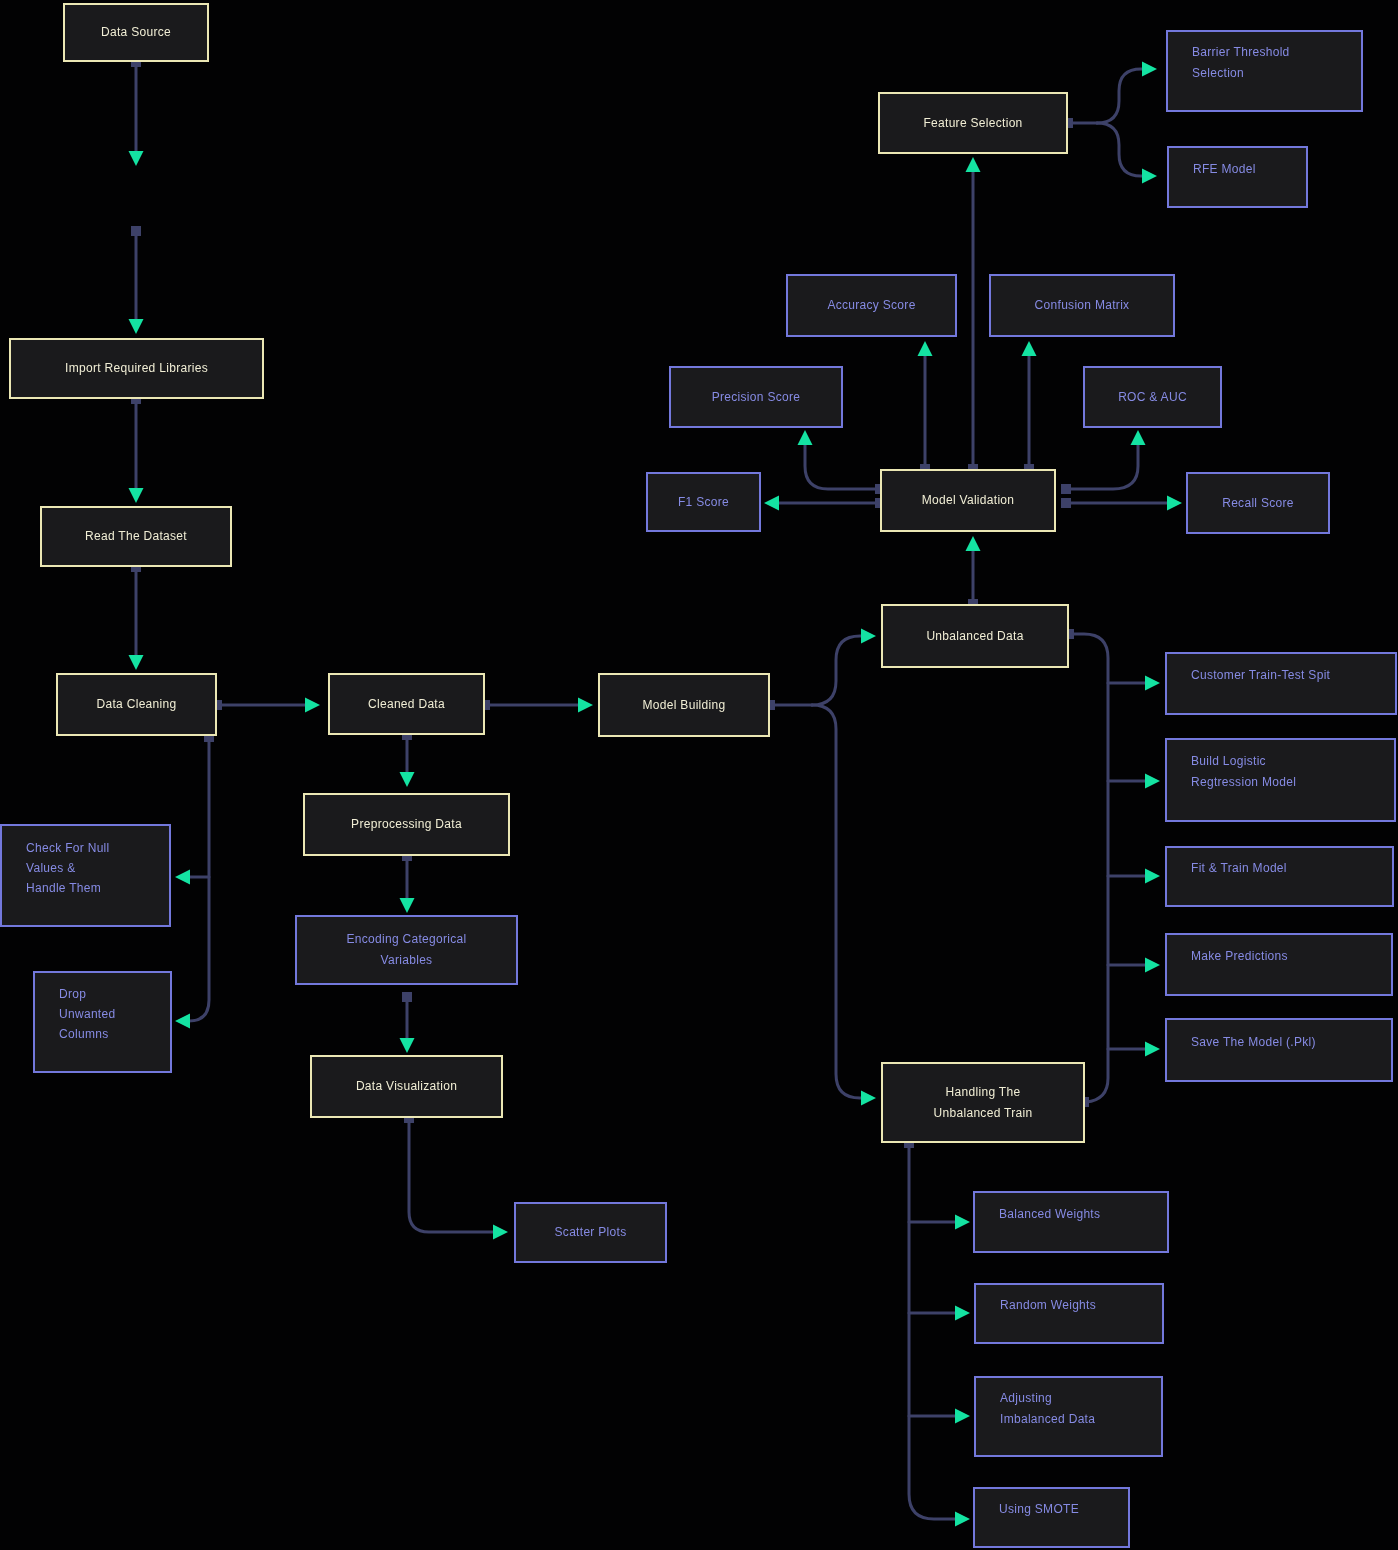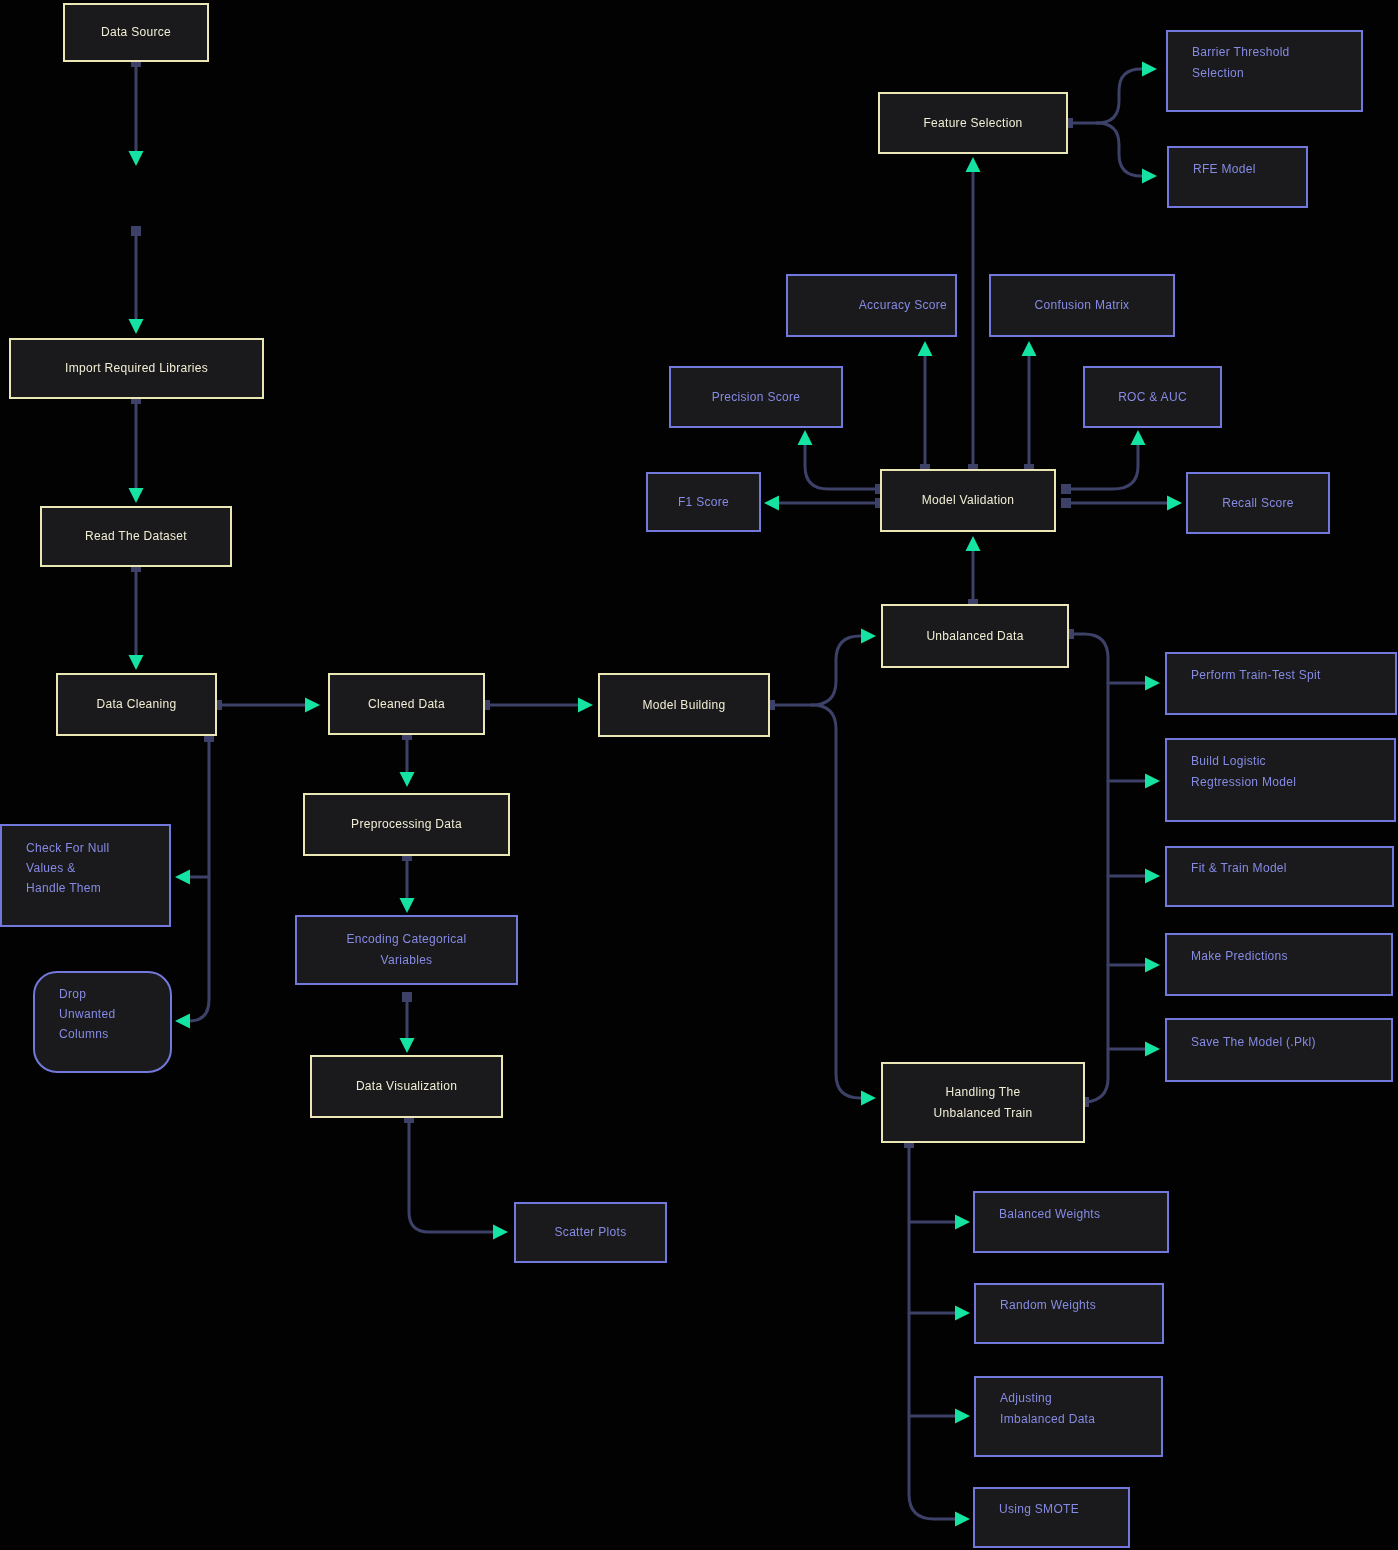--- a/index.html
+++ b/index.html
@@ -35,25 +35,25 @@
   #n-import_libraries{left:9px;top:338px;width:255px;height:61px;}
   #n-read_dataset{left:40px;top:506px;width:192px;height:61px;}
   #n-data_cleaning{left:56px;top:673px;width:161px;height:63px;}
   #n-cleaned_data{left:328px;top:673px;width:157px;height:62px;}
   #n-model_building{left:598px;top:673px;width:172px;height:64px;}
   #n-preprocessing{left:303px;top:793px;width:207px;height:63px;}
   #n-encoding{left:295px;top:915px;width:223px;height:70px;}
   #n-data_visualization{left:310px;top:1055px;width:193px;height:63px;}
   #n-scatter_plots{left:514px;top:1202px;width:153px;height:61px;}
   #n-check_null{left:0px;top:824px;width:171px;height:103px;}
-  #n-drop_unwanted{left:33px;top:971px;width:139px;height:102px;border-radius:24px;}
+  #n-drop_unwanted{left:33px;top:971px;width:139px;height:102px;}
   #n-feature_selection{left:878px;top:92px;width:190px;height:62px;}
   #n-barrier_threshold{left:1166px;top:30px;width:197px;height:82px;}
   #n-rfe_model{left:1167px;top:146px;width:141px;height:62px;}
-  #n-accuracy_score{left:786px;top:274px;width:171px;height:63px;justify-content:flex-end;}
+  #n-accuracy_score{left:786px;top:274px;width:171px;height:63px;}
   #n-confusion_matrix{left:989px;top:274px;width:186px;height:63px;}
   #n-precision_score{left:669px;top:366px;width:174px;height:62px;}
   #n-roc_auc{left:1083px;top:366px;width:139px;height:62px;}
   #n-f1_score{left:646px;top:472px;width:115px;height:60px;}
   #n-model_validation{left:880px;top:469px;width:176px;height:63px;}
   #n-recall_score{left:1186px;top:472px;width:144px;height:62px;}
   #n-unbalanced_data{left:881px;top:604px;width:188px;height:64px;}
   #n-perform_split{left:1165px;top:652px;width:232px;height:63px;}
   #n-build_logistic{left:1165px;top:738px;width:231px;height:84px;}
   #n-fit_train{left:1165px;top:846px;width:229px;height:61px;}
@@ -244,21 +244,21 @@
   <div class="node cream center" id="n-model_validation">
       <span class="node-label">Model Validation</span>
     </div>
   <div class="node purple center" id="n-recall_score">
       <span class="node-label">Recall Score</span>
     </div>
   <div class="node cream center" id="n-unbalanced_data">
       <span class="node-label">Unbalanced Data</span>
     </div>
   <div class="node purple left" id="n-perform_split">
-      <span class="node-label">Perform Train-Test Spit</span>
+      <span class="node-label">Customer Train-Test Spit</span>
     </div>
   <div class="node purple left" id="n-build_logistic">
       <span class="node-label">Build Logistic
 Regtression Model</span>
     </div>
   <div class="node purple left" id="n-fit_train">
       <span class="node-label">Fit &amp; Train Model</span>
     </div>
   <div class="node purple left" id="n-make_predictions">
       <span class="node-label">Make Predictions</span>

